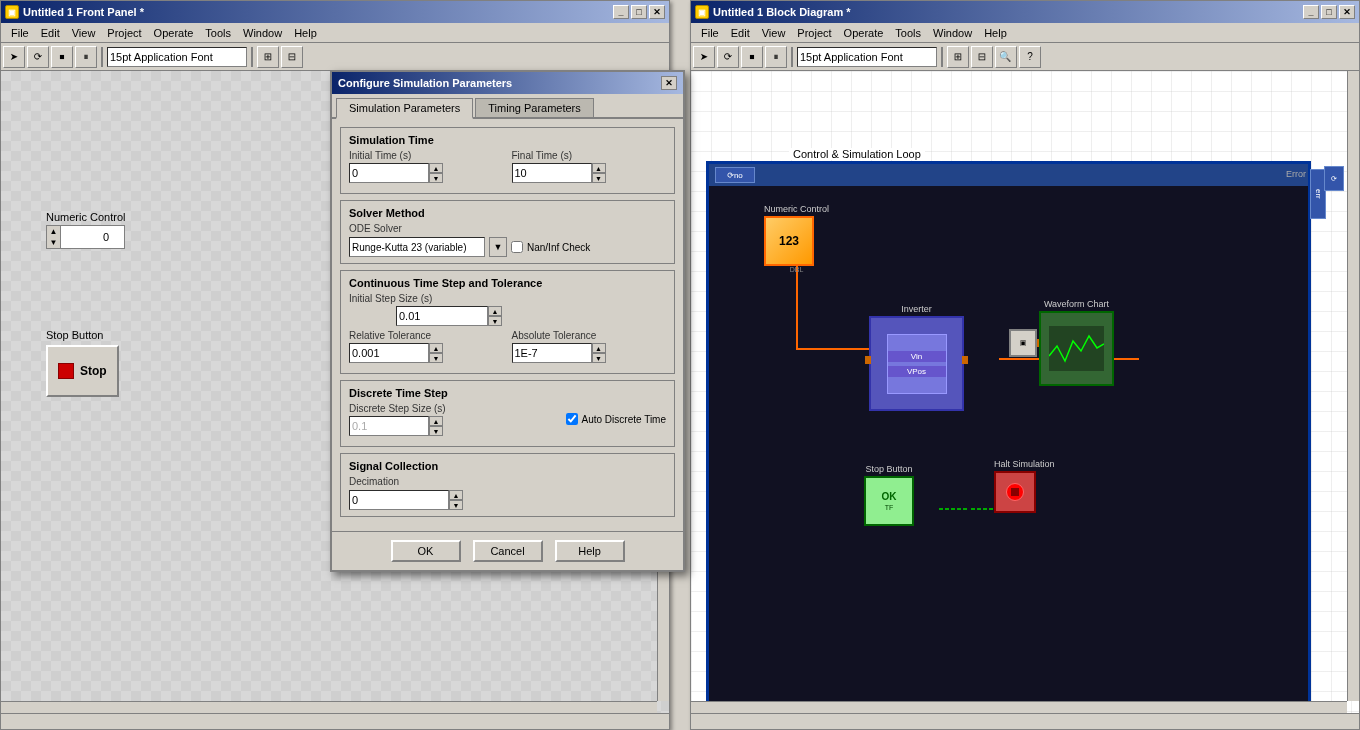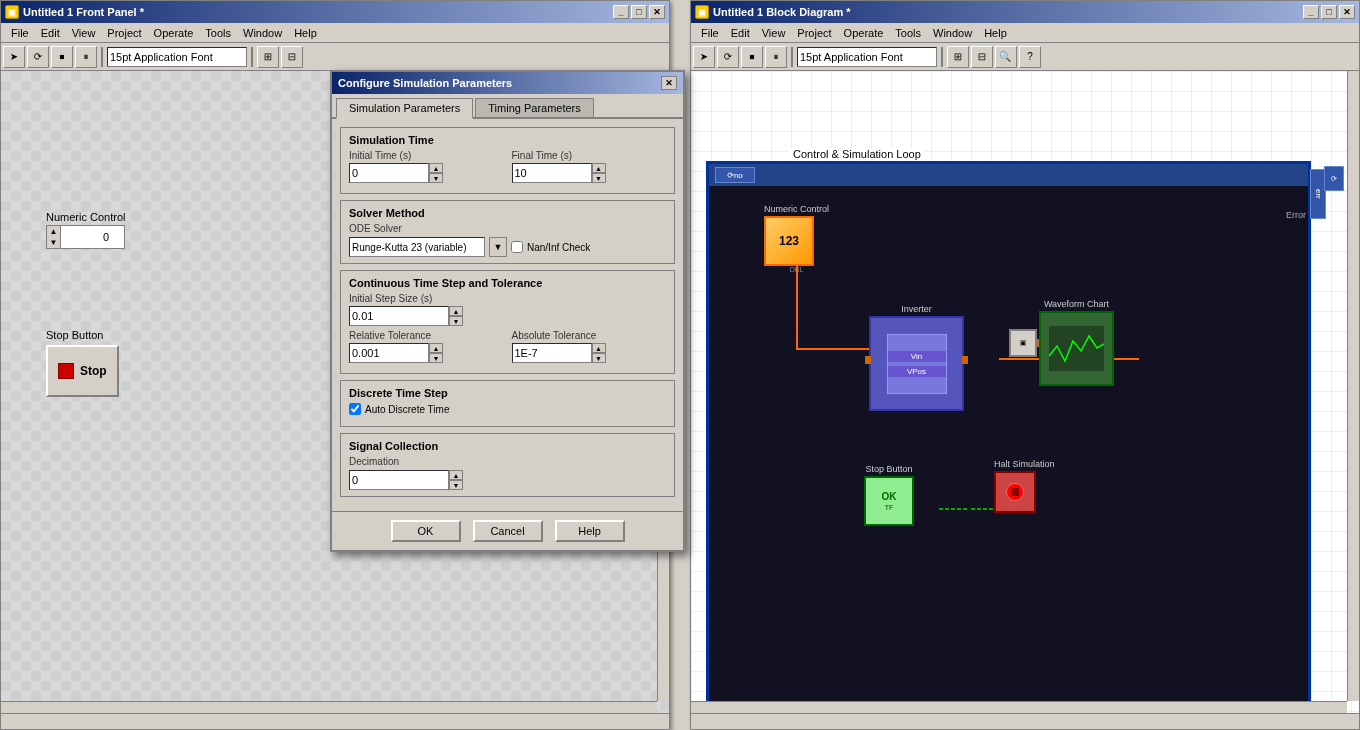--- a/index.html
+++ b/index.html
@@ -485,21 +485,21 @@
         <div style="width:40px;height:16px;background:#3355aa;border:1px solid #6688cc;display:flex;align-items:center;justify-content:center;">
           <span style="font-size:8px;color:#fff;">⟳no</span>
         </div>
       </div>
 
       <div style="position:absolute;top:-16px;left:80px;font-size:11px;color:#000;background:#fff;padding:0 4px;">Control &amp; Simulation Loop</div>
 
       <div style="position:absolute;top:5px;right:-18px;width:16px;height:50px;display:flex;flex-direction:column;align-items:center;justify-content:center;background:#3355aa;border:1px solid #6688cc;">
         <span style="font-size:8px;color:#fff;writing-mode:vertical-rl;">err</span>
       </div>
-      <div style="position:absolute;top:5px;right:2px;font-size:9px;color:#aaa;margin-top:41px;">Error</div>
+      <div style="position:absolute;top:5px;right:2px;font-size:9px;color:#aaa;">Error</div>
 
       <svg class="wires" style="width:100%;height:100%;">
 
         <polyline points="88,70 88,185 170,185" style="fill:none;stroke:#ff6600;stroke-width:2"></polyline>
 
         <polyline points="290,195 320,195 320,195 335,195" style="fill:none;stroke:#ff6600;stroke-width:2"></polyline>
 
         <polyline points="230,345 260,345" style="fill:none;stroke:#00aa00;stroke-width:2;stroke-dasharray:4,2"></polyline>
 
         <polyline points="340,195 430,195" style="fill:none;stroke:#ff6600;stroke-width:2"></polyline>
@@ -623,21 +623,21 @@
           <span class="checkbox-label">Nan/Inf Check</span>
         </div>
       </div>
     </div>
 
     <div class="section-box">
       <div class="section-title">Continuous Time Step and Tolerance</div>
       <div class="field-col" style="margin-bottom:4px;">
         <div class="field-label">Initial Step Size (s)</div>
         <div class="spin-container">
-          <input type="text" class="spin-input" style="width: 100px;" value="0.01">
+          <input type="text" class="spin-input" style="width: 92px; margin-left: 47px;" value="0.01">
           <div class="spin-btns">
             <div class="spin-btn">▲</div>
             <div class="spin-btn">▼</div>
           </div>
         </div>
       </div>
       <div class="field-row" style="margin-top:4px;">
         <div class="field-col">
           <div class="field-label">Relative Tolerance</div>
           <div class="spin-container">
@@ -657,20 +657,30 @@
               <div class="spin-btn">▼</div>
             </div>
           </div>
         </div>
       </div>
     </div>
 
     <div class="section-box">
       <div class="section-title">Discrete Time Step</div>
       <div class="field-row">
+        <div class="field-col">
+          <div class="field-label">Discrete Step Size (s)</div>
+          <div class="spin-container">
+            <input type="text" class="spin-input" style="color: rgb(170, 170, 170);" value="0.1">
+            <div class="spin-btns">
+              <div class="spin-btn">▲</div>
+              <div class="spin-btn">▼</div>
+            </div>
+          </div>
+        </div>
         <div style="display:flex;align-items:flex-end;margin-bottom:1px;">
           <div class="checkbox-row">
             <input type="checkbox" checked="" style="width: 12px; height: 12px;">
             <span class="checkbox-label">Auto Discrete Time</span>
           </div>
         </div>
       </div>
     </div>
 
     <div class="section-box">

